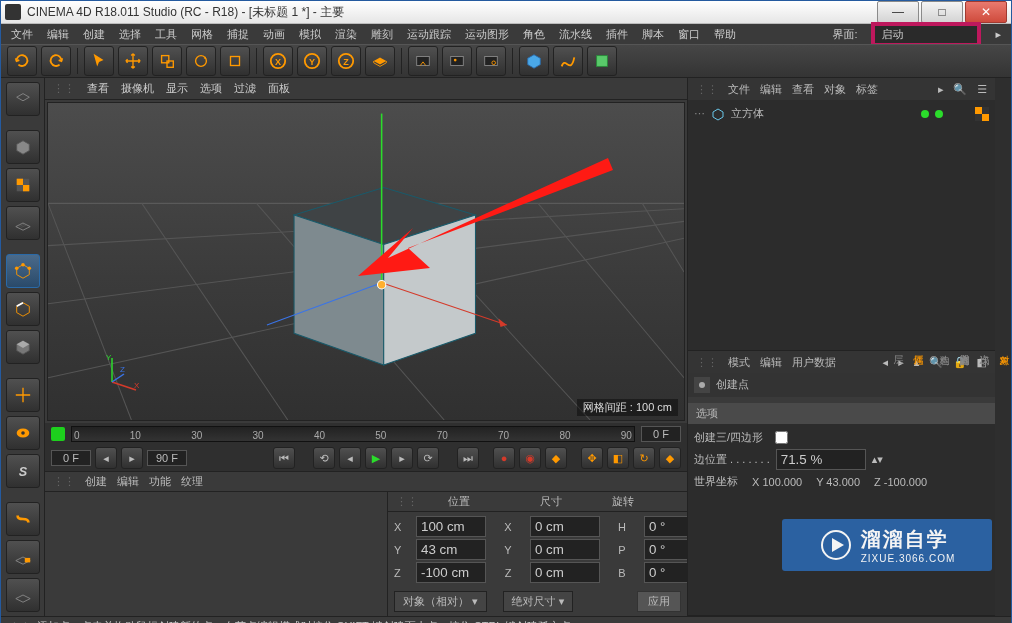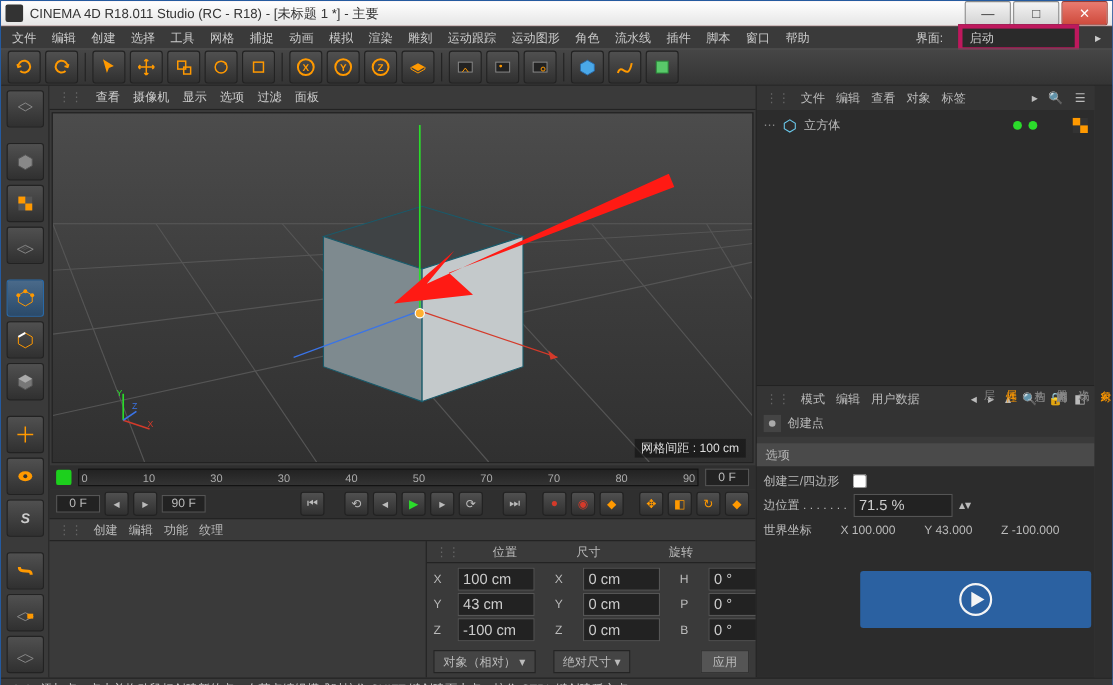--- a/index.html
+++ b/index.html
@@ -420,22 +420,22 @@
             <span>编辑</span>
             <span>功能</span>
             <span>纹理</span>
           </div>
           <div style="display:flex">
             <div style="flex:1;min-height:100px"></div>
             <div style="width:300px;border-left:1px solid #222">
               <div class="attrtabs">
                 <span style="color:#666">⋮⋮</span>
                 <span style="margin-left:20px">位置</span>
-                <span style="margin-left:44px">尺寸</span>
-                <span style="margin-left:52px">旋转</span>
+                <span style="margin-left:60px">尺寸</span>
+                <span style="margin-left:40px">旋转</span>
               </div>
               <div class="attrgrid">
                 <span>X</span>
                 <input class="inp" value="100 cm" style="">
                 <span style="text-align:center">X</span>
                 <input class="inp" value="0 cm" style="">
                 <span style="text-align:center">H</span>
                 <input class="inp" value="0 °" style="">
 
                 <span>Y</span>
@@ -524,21 +524,21 @@
             <div class="rp-body" style="flex:1">
               <div class="obj-row">
                 <span>创建三/四边形</span>
                 <input type="checkbox" style="margin-left: 6px;">
               </div>
               <div class="obj-row">
                 <span>边位置 . . . . . . .</span>
                 <input class="inp" style="width: 90px;" value="71.5 %">
                 <span>▴▾</span>
               </div>
-              <div class="obj-row" style="gap:26px">
+              <div class="obj-row" style="gap:14px">
                 <span>世界坐标</span>
                 <span>X 100.000</span>
                 <span>Y 43.000</span>
                 <span>Z -100.000</span>
               </div>
             </div>
           </div>
         </div>
 
         <div class="sidetabs">
@@ -557,14 +557,18 @@
       <span style="color:#666;margin-right:6px">⋮⋮</span>
       <span>添加点：点击并拖动鼠标创建新的点。在节点编辑模式时按住 SHIFT 键创建面上点；按住 CTRL 键创建孤立点。</span>
     </div>
   </div>
 
   <div class="watermark">
     <svg width="34" height="34">
         <circle cx="17" cy="17" r="14" fill="none" stroke="#fff" stroke-width="2"></circle>
         <polygon points="13,10 13,24 25,17" fill="#fff"></polygon>
       </svg>
+    <div>
+      <div style="font-weight:bold;letter-spacing:2px">溜溜自学</div>
+      <div style="font-size:10px;letter-spacing:1px">ZIXUE.3066.COM</div>
+    </div>
   </div>
 </div>
 
 </body></html>

